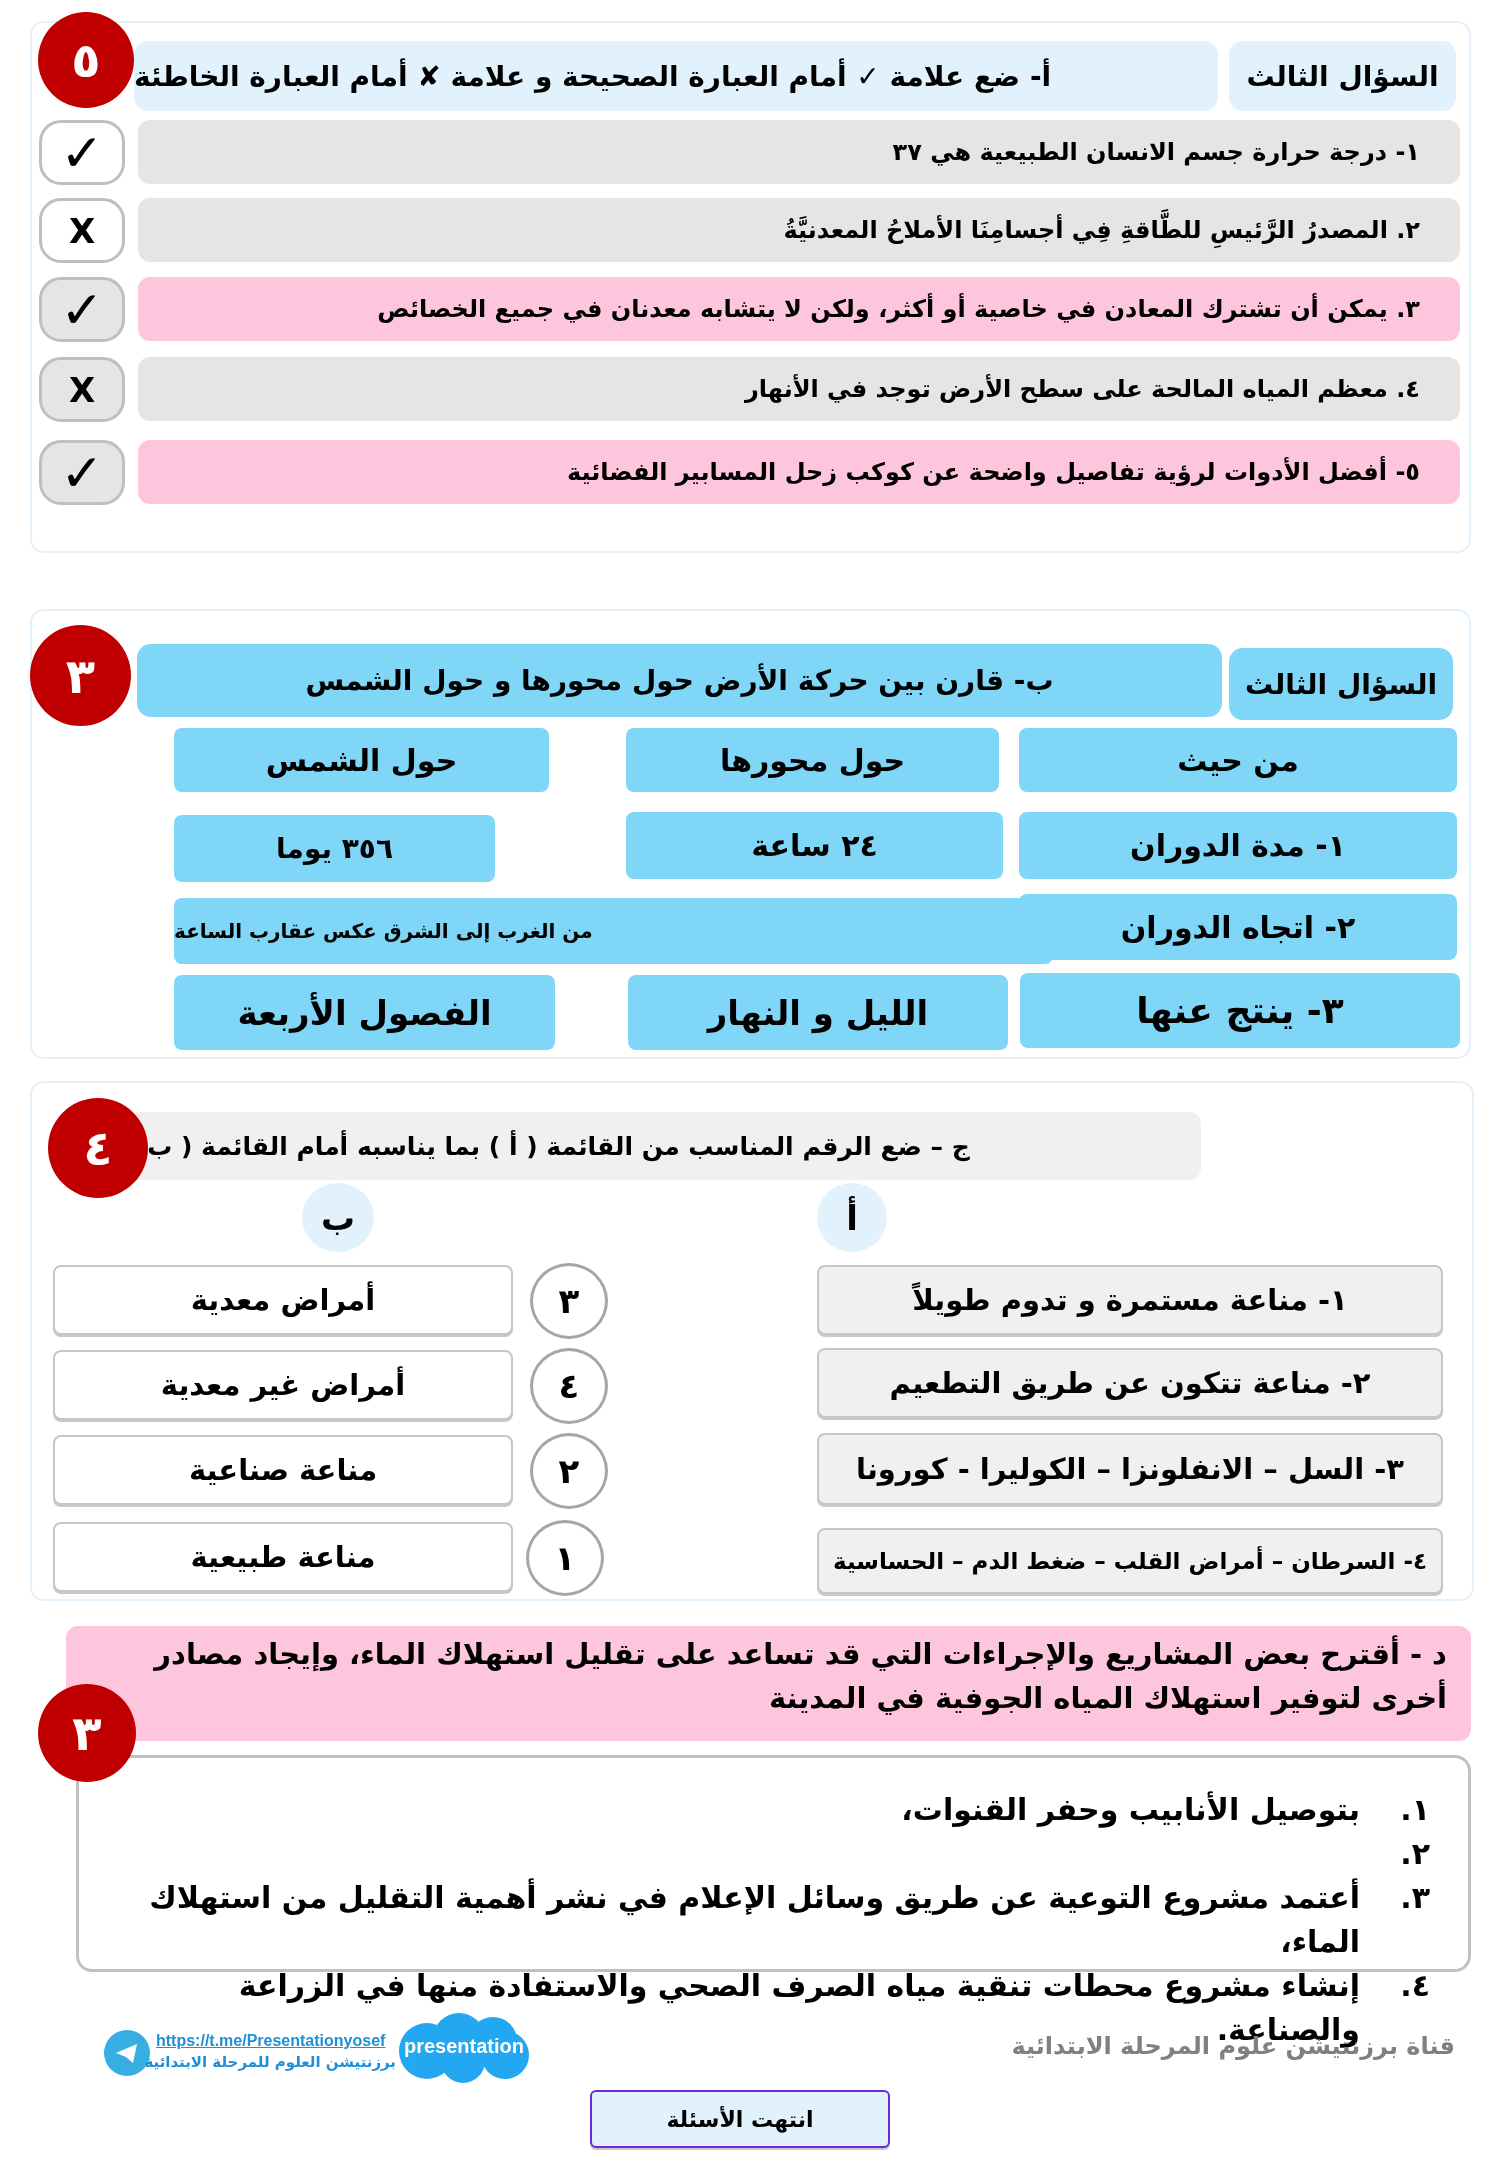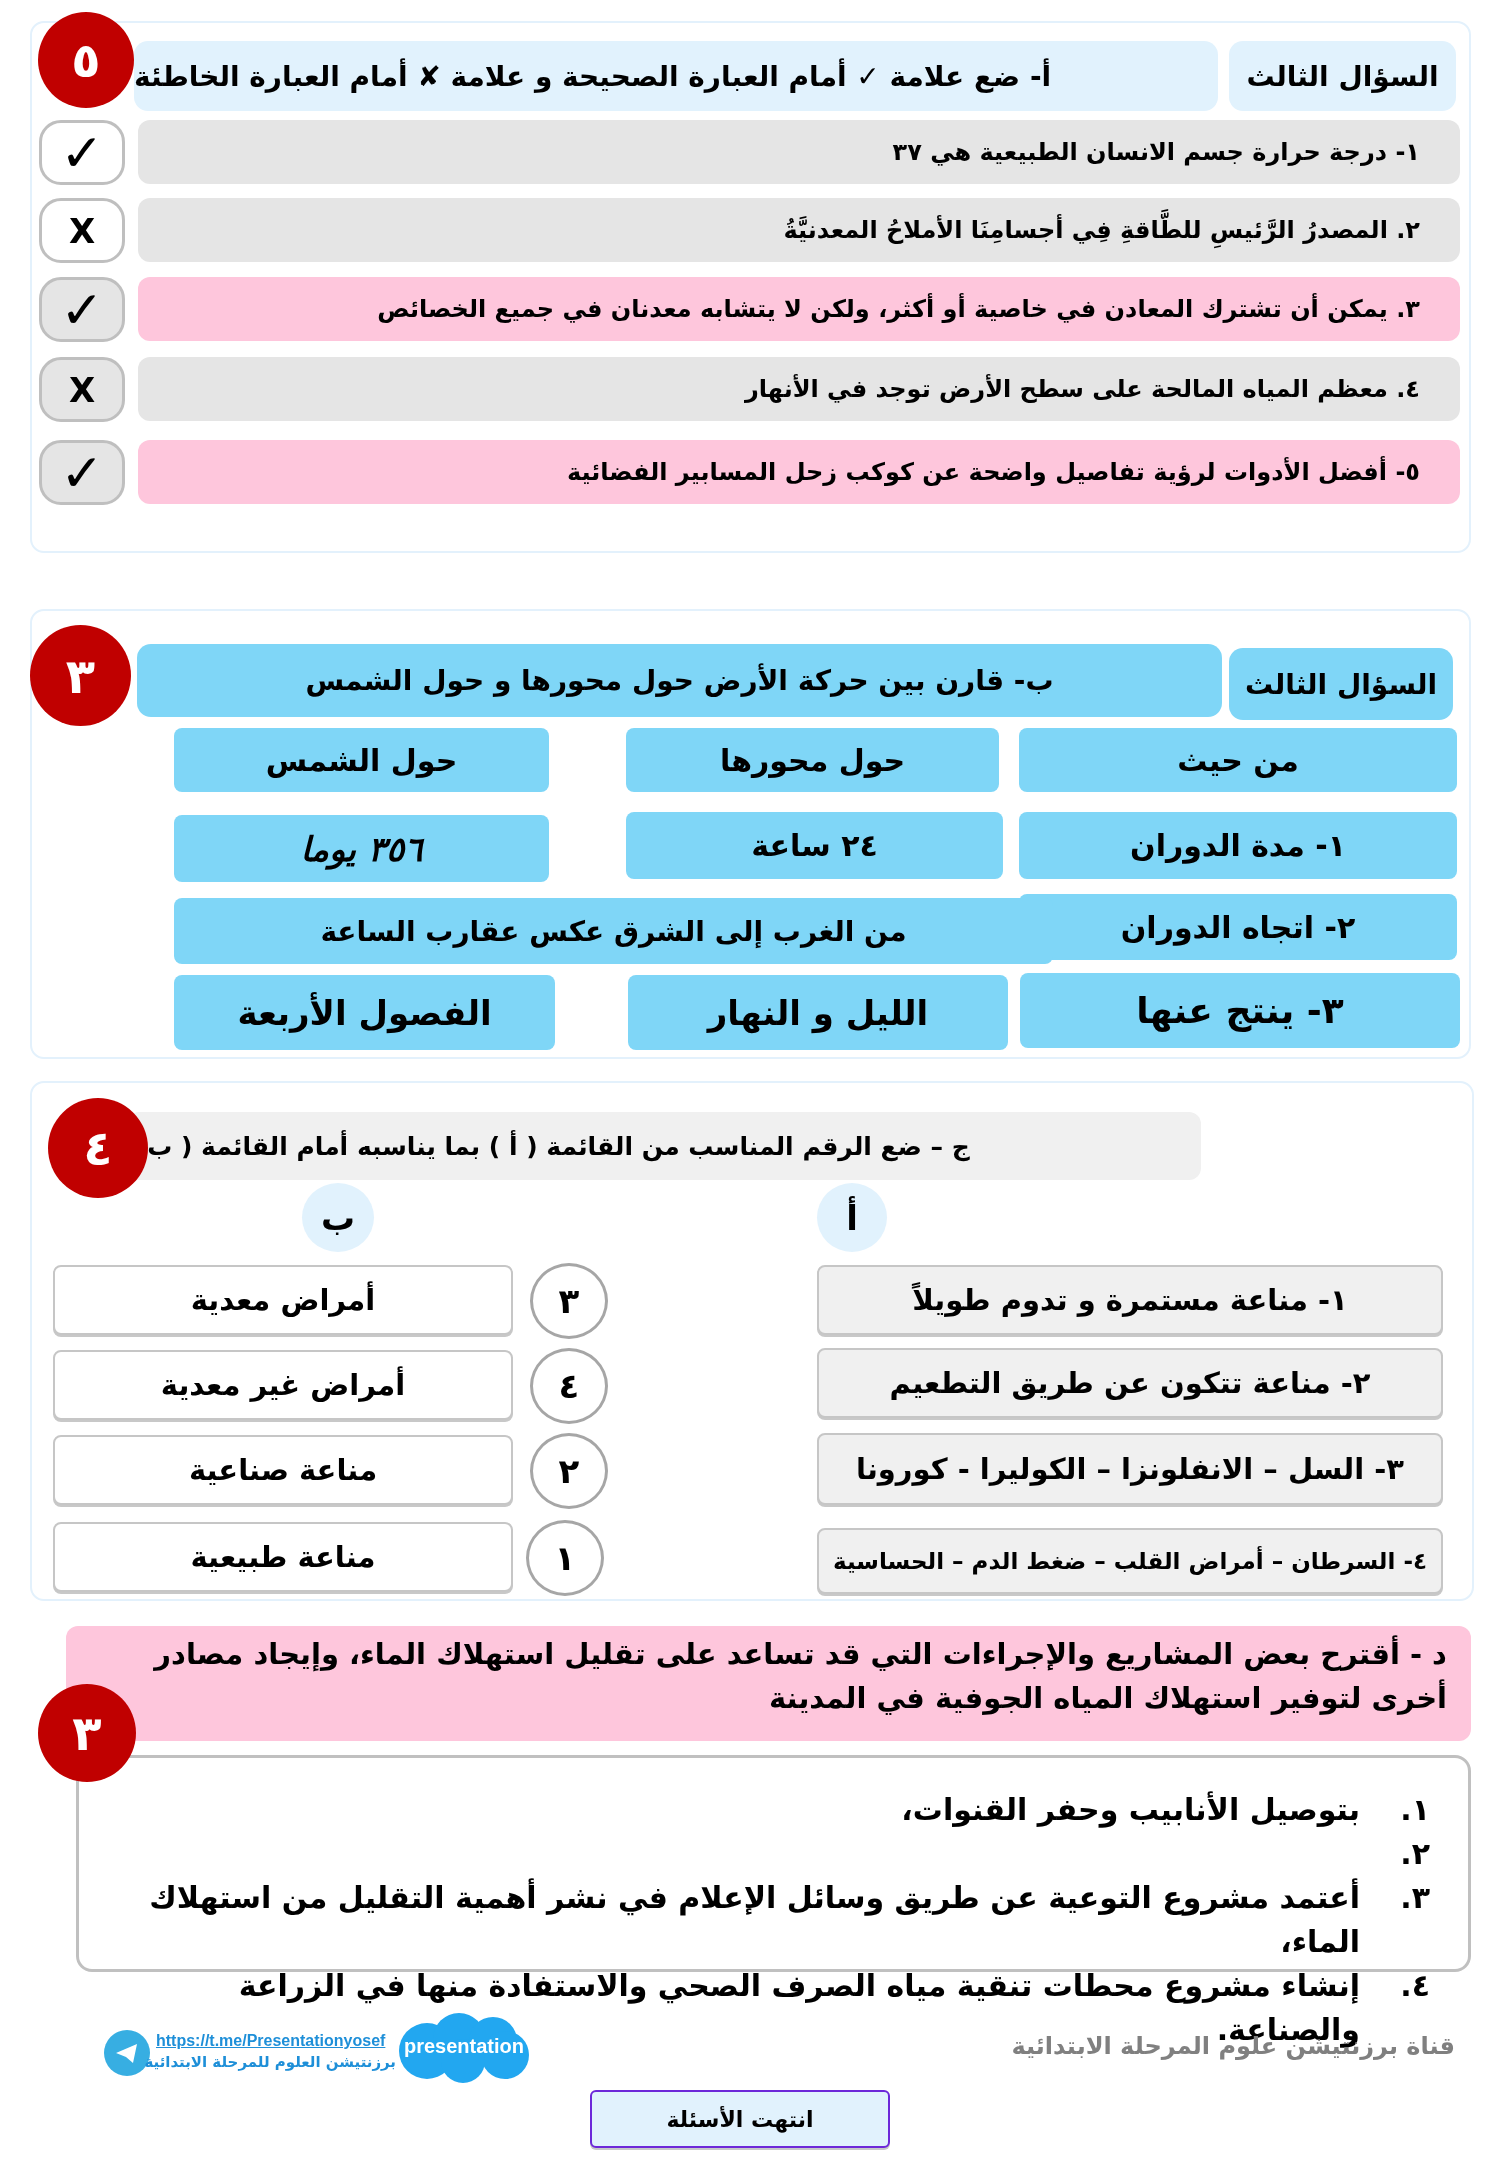--- a/index.html
+++ b/index.html
@@ -91,28 +91,28 @@
 <div class="abs blue txt center" style="left:174px;top:728px;width:375px;height:64px;font-size:30px;">
     <span>حول الشمس</span>
   </div>
 
 <div class="abs blue txt center" style="left:1019px;top:812px;width:438px;height:67px;font-size:30px;">
     <span>١- مدة الدوران</span>
   </div>
 <div class="abs blue txt center" style="left:626px;top:812px;width:377px;height:67px;font-size:30px;">
     <span>٢٤ ساعة</span>
   </div>
-<div class="abs blue txt center" style="left:174px;top:815px;width:375px;height:67px;font-size:34px;font-style:italic;">
+<div class="abs blue txt center" style="left:174px;top:815px;width:321px;height:67px;font-size:28px;">
     <span>٣٥٦ يوما</span>
   </div>
 
 <div class="abs blue txt center" style="left:1019px;top:894px;width:438px;height:66px;font-size:30px;">
     <span>٢- اتجاه الدوران</span>
   </div>
-<div class="abs blue txt center" style="left:174px;top:898px;width:879px;height:66px;font-size:28px;">
+<div class="abs blue txt center" style="left:174px;top:898px;width:879px;height:66px;font-size:20px;justify-content:flex-end;">
     <span>من الغرب إلى الشرق عكس عقارب الساعة</span>
   </div>
 
 <div class="abs blue txt center" style="left:1020px;top:973px;width:440px;height:75px;font-size:36px;">
     <span>٣- ينتج عنها</span>
   </div>
 <div class="abs blue txt center" style="left:628px;top:975px;width:380px;height:75px;font-size:34px;">
     <span>الليل و النهار</span>
   </div>
 <div class="abs blue txt center" style="left:174px;top:975px;width:381px;height:75px;font-size:34px;">

